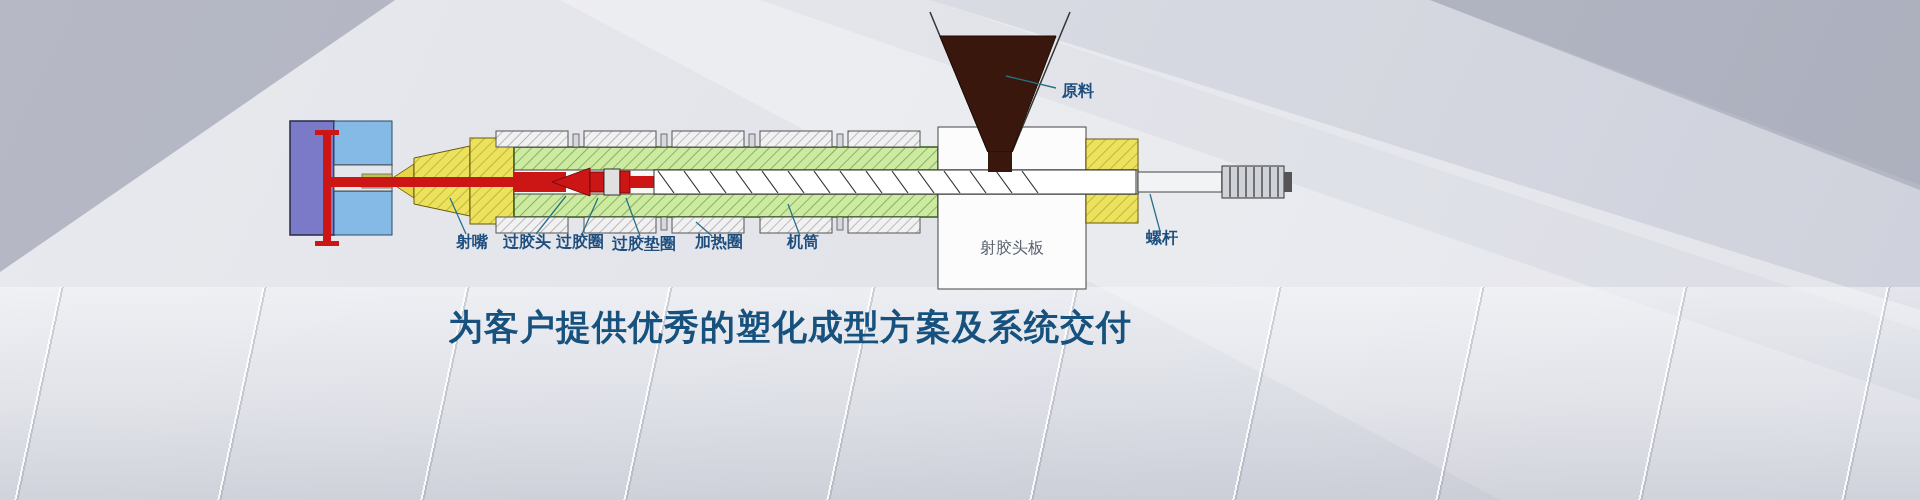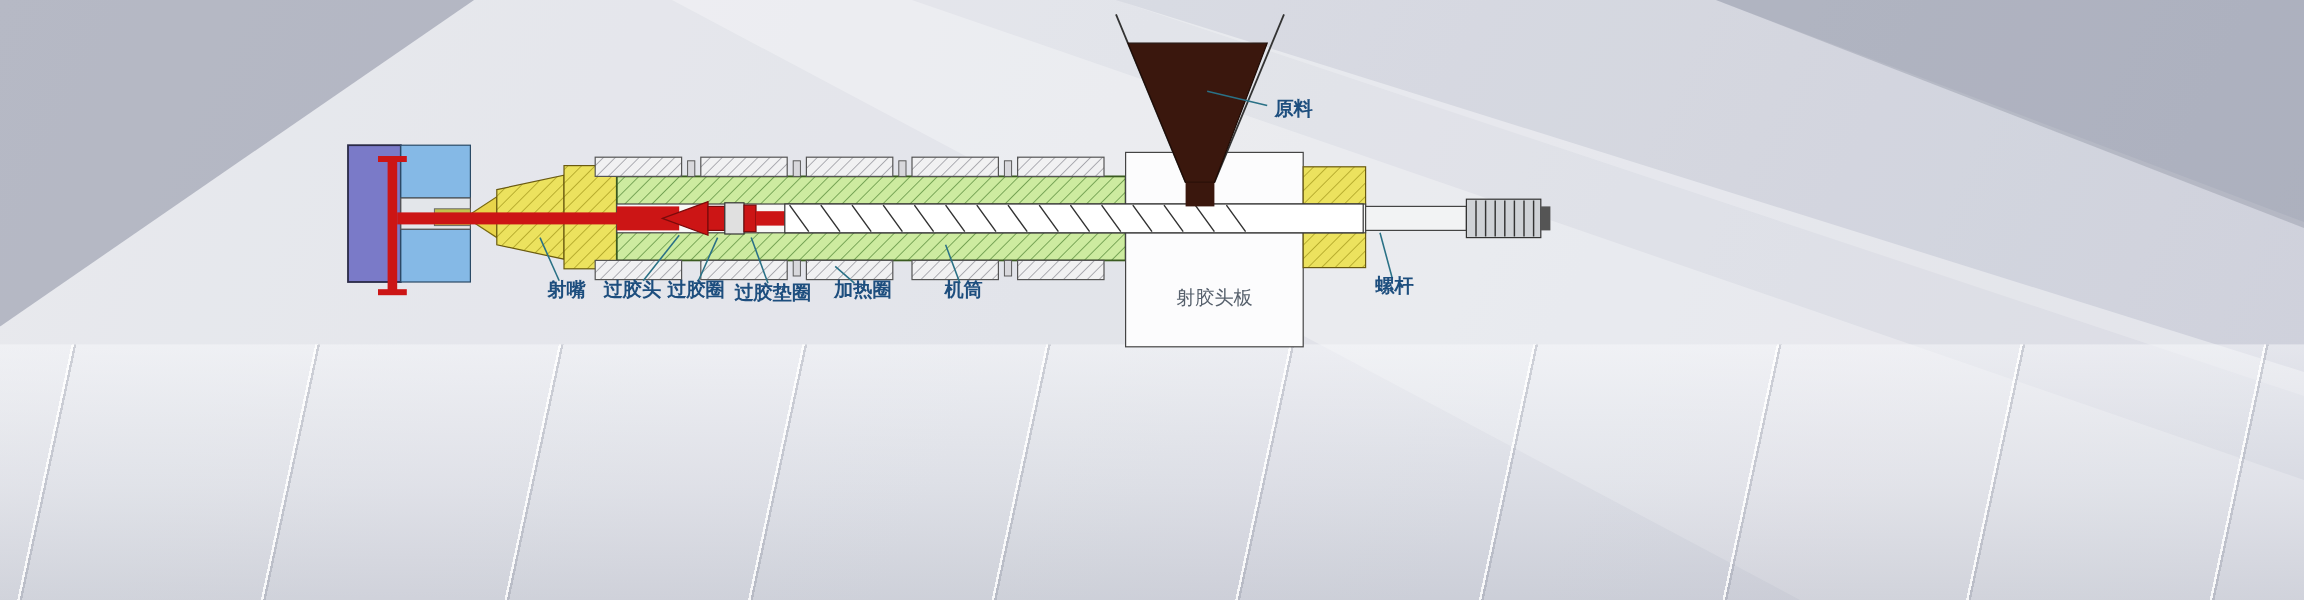--- a/index.html
+++ b/index.html
@@ -150,14 +150,15 @@
       <text x="527" y="247" text-anchor="middle">过胶头</text>
       <text x="580" y="247" text-anchor="middle">过胶圈</text>
       <text x="644" y="249" text-anchor="middle">过胶垫圈</text>
       <text x="719" y="247" text-anchor="middle">加热圈</text>
       <text x="803" y="247" text-anchor="middle">机筒</text>
       <text x="1062" y="96" text-anchor="start">原料</text>
       <text x="1162" y="243" text-anchor="middle">螺杆</text>
     </g>
   </svg>
 
+  <div class="slogan">为客户提供优秀的塑化成型方案及系统交付</div>
 
 </div>
 
 </body></html>

